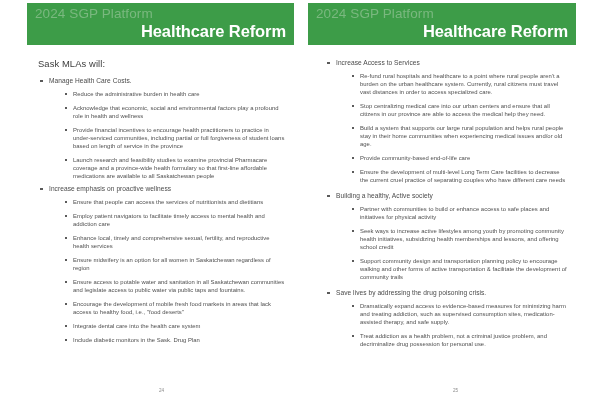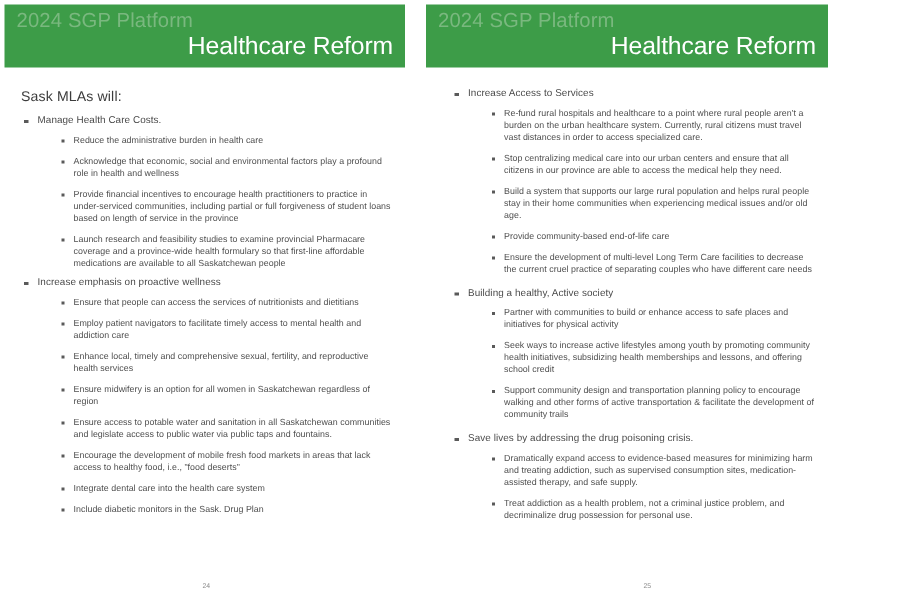--- a/index.html
+++ b/index.html
@@ -15,20 +15,21 @@
     font-family: "Liberation Sans", sans-serif;
     color: #3c3c3c;
   }
 
   .spread {
     position: relative;
     width: 552px;
     height: 400px;
     display: flex;
     background: #ffffff;
+    padding-left: 24px;
   }
 
   .page {
     position: relative;
     width: 297px;
     height: 400px;
     background: #ffffff;
     box-sizing: border-box;
     overflow: hidden;
   }
@@ -57,21 +58,21 @@
     color: #7ab87f;
     letter-spacing: 0.1px;
     font-weight: 400;
     white-space: nowrap;
   }
   .banner-title {
     margin-top: 1px;
     text-align: right;
     font-size: 16.5px;
     line-height: 19px;
-    font-weight: normal;
+    font-weight: bold;
     color: #ffffff;
     letter-spacing: -0.1px;
     white-space: nowrap;
   }
 
   
   .content {
     position: absolute;
     top: 58px;
     left: 14px;

